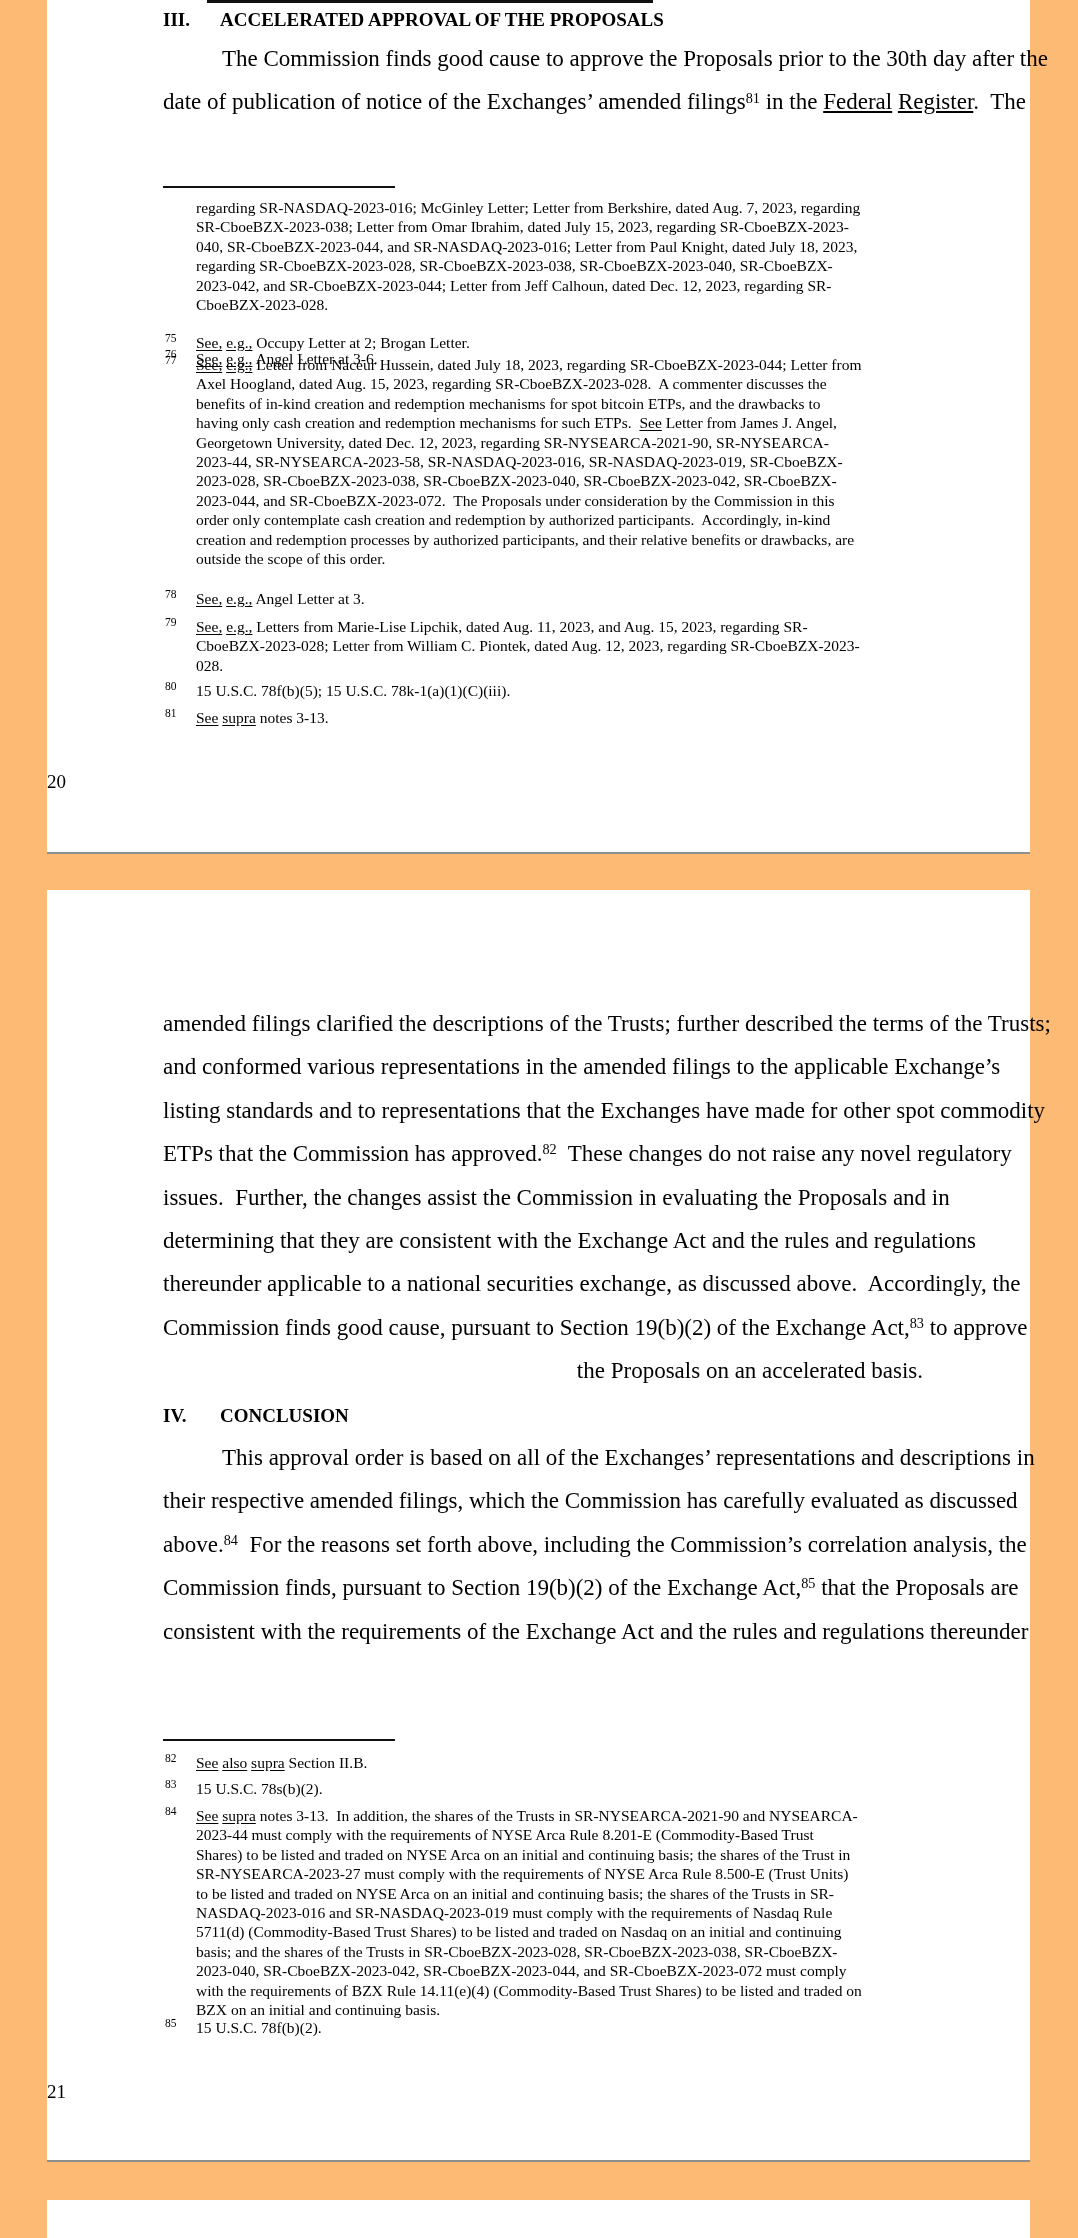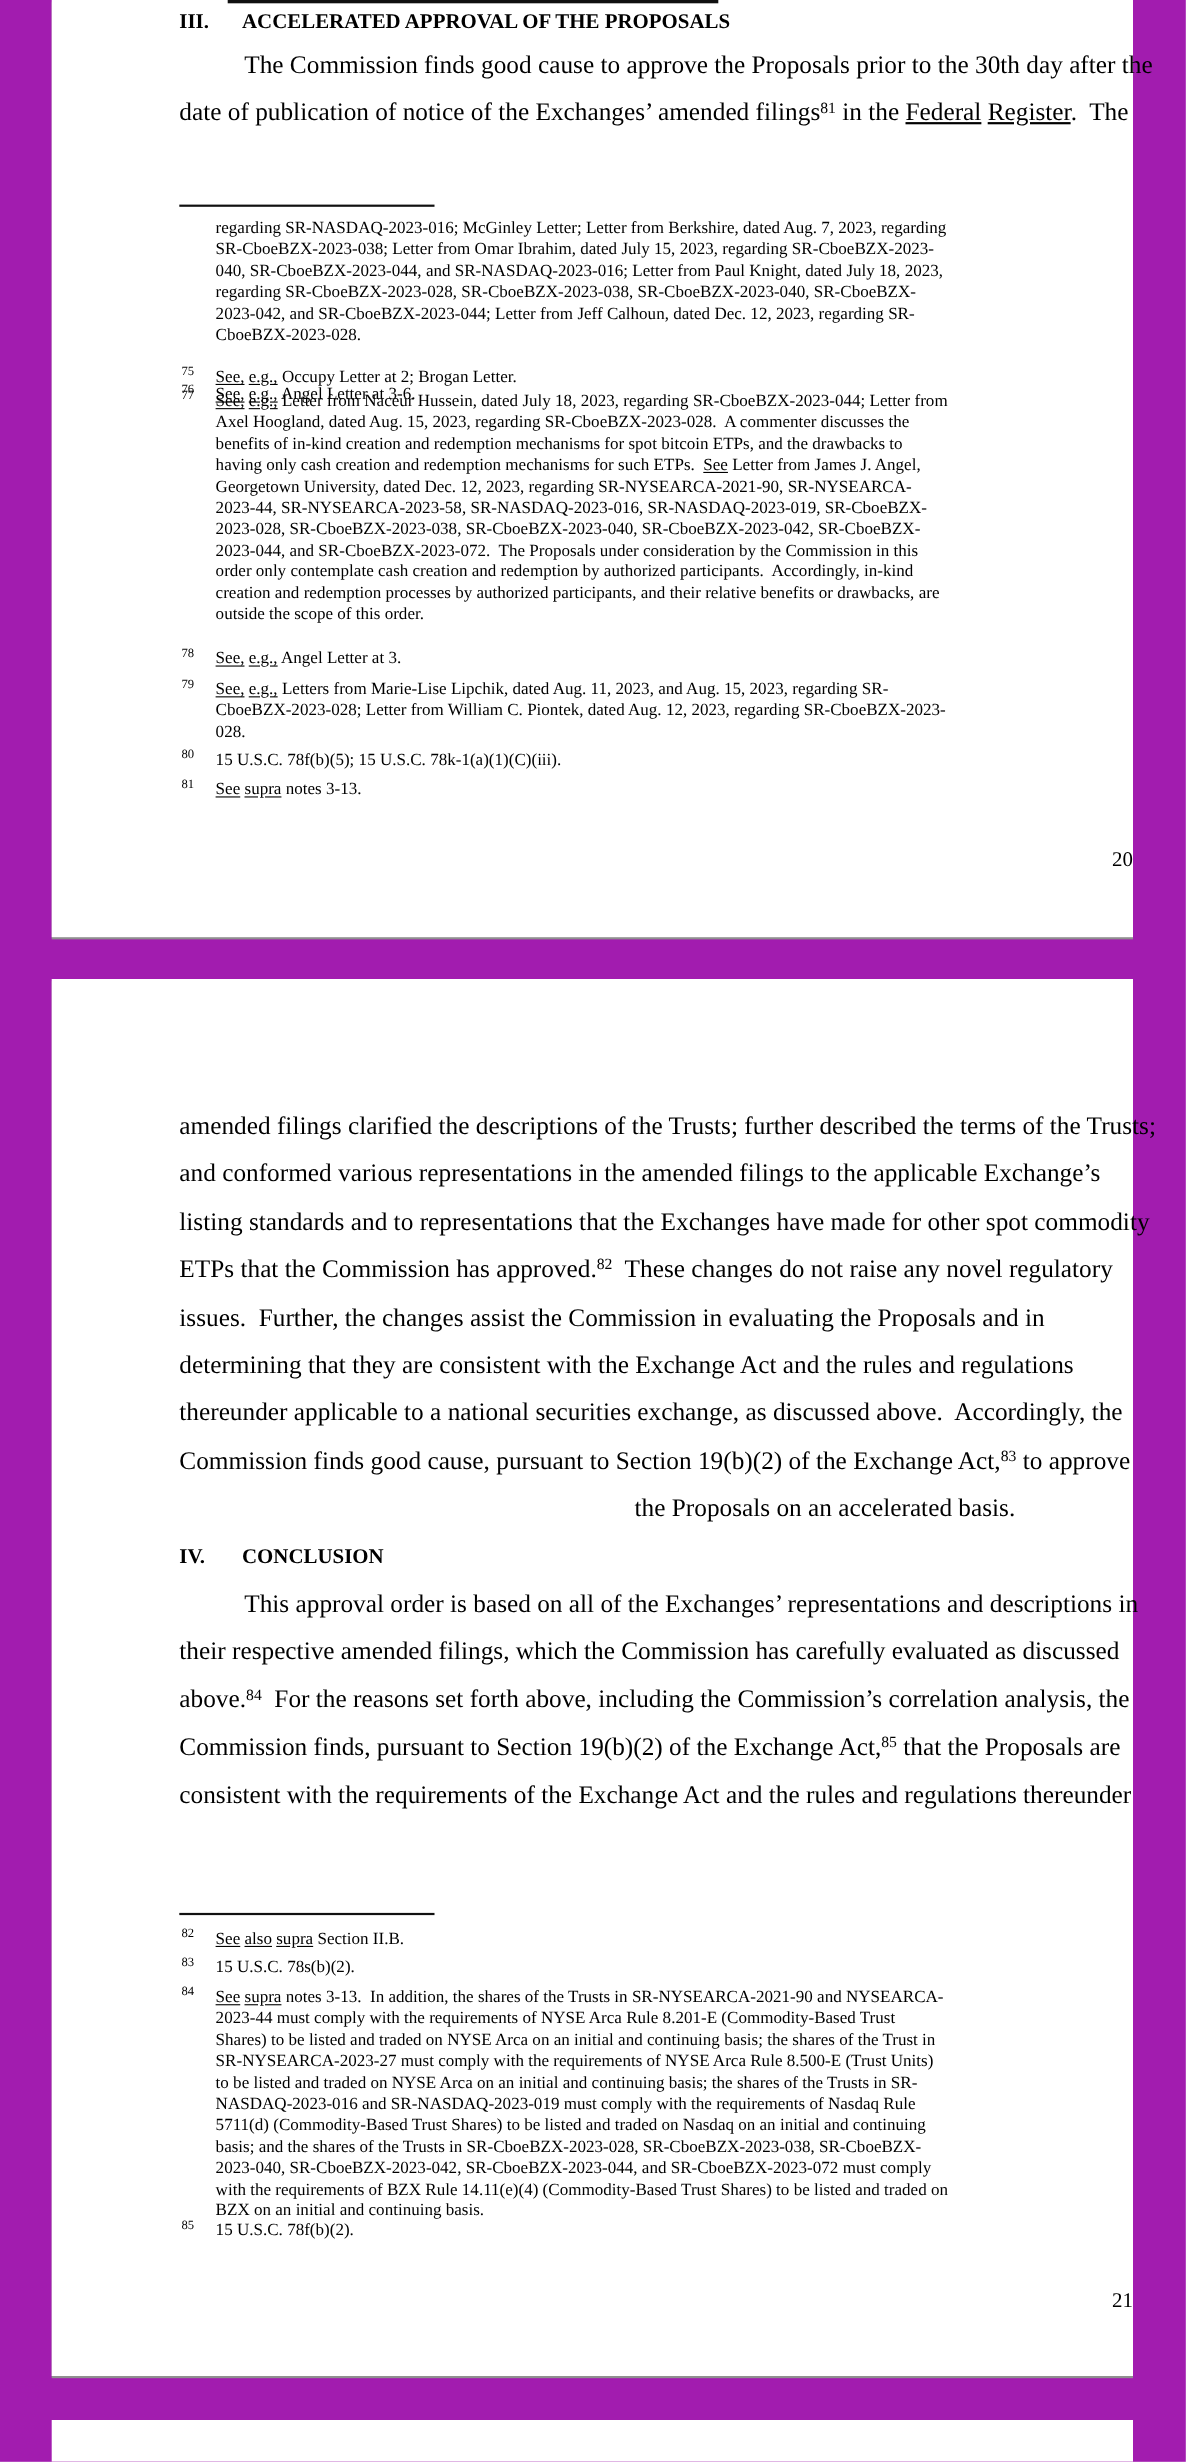--- a/index.html
+++ b/index.html
@@ -1,36 +1,36 @@
 <!DOCTYPE html>
 <html><head>
 <meta charset="utf-8">
 <style>
   html,body{margin:0;padding:0;}
-  .canvas{position:relative;width:1078px;height:2238px;background:#a21caf;overflow:hidden;
+  .canvas{position:relative;width:1078px;height:2238px;background:#fdba74;overflow:hidden;
           font-family:"Liberation Serif","DejaVu Serif",serif;color:#000;}
   .page{position:absolute;left:47px;width:983px;background:#ffffff;box-shadow:0 2px 0 #8f8f8f;}
   .page-a{top:0;height:852px;}
   .page-b{top:890px;height:1270px;}
   .page-c{top:2200px;height:38px;box-shadow:none;}
   .remnant{position:absolute;top:0;left:160px;width:446px;height:3px;background:#101010;}
   .heading{position:absolute;left:116px;margin:0;font-size:19px;font-weight:bold;line-height:22px;white-space:pre;}
   .h-num{display:inline-block;width:57px;}
   .body-lines{position:absolute;left:116px;width:760px;}
   .body-lines .line{height:43.4px;font-size:23px;line-height:23px;white-space:pre;text-align:right;}
   .line.ind{padding-left:59px;}
   .sup{font-size:0.62em;position:relative;top:-0.48em;letter-spacing:0;}
   .u{text-decoration:underline;text-underline-offset:2px;}
   .fn-sep{position:absolute;left:116px;width:232px;height:2px;background:#111;}
   .footnotes{position:absolute;top:0;left:0;width:100%;height:100%;}
   .footnote{position:absolute;left:116px;}
   .fn-num{position:absolute;left:2px;top:-2px;font-size:11.5px;}
   .fn-text{margin-left:33px;width:700px;}
   .fn-text .line{height:19.4px;font-size:15.5px;line-height:18px;white-space:pre;}
-  .page-num{position:absolute;left:0;width:100%;text-align:right;font-size:19px;line-height:22px;}
+  .page-num{position:absolute;left:0;width:100%;text-align:left;font-size:19px;line-height:22px;}
 </style>
 </head>
 <body>
 
 <div class="canvas">
 
   <section class="page page-a">
     <div class="remnant"></div>
     <h2 class="heading" style="top:9px"><span class="h-num">III.</span><span class="h-title">ACCELERATED APPROVAL OF THE PROPOSALS</span></h2>
     <div class="body-lines" style="top:47px">

